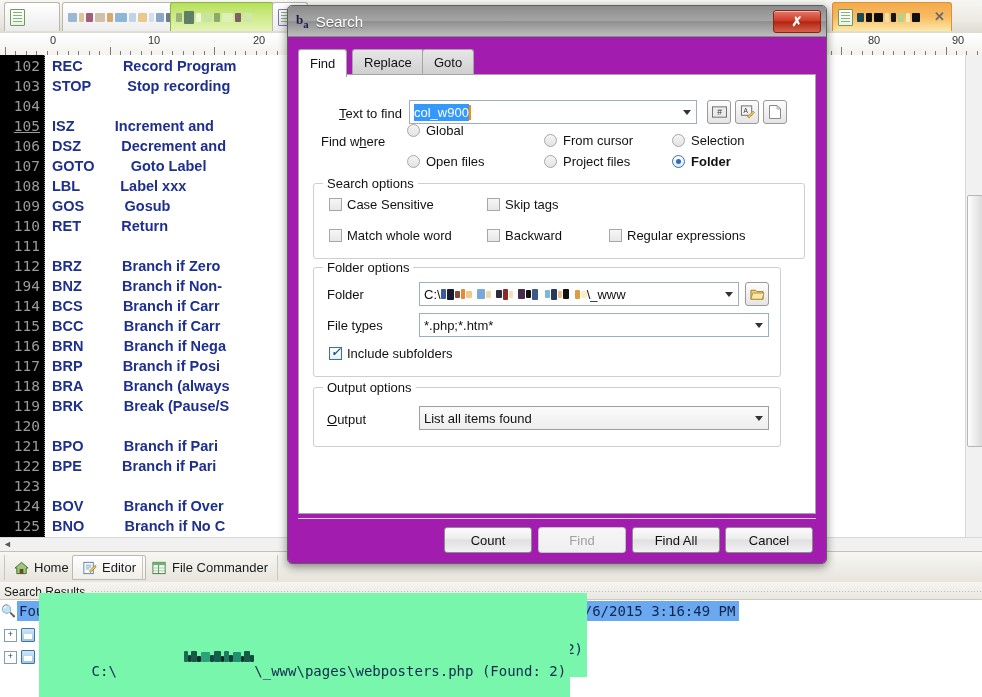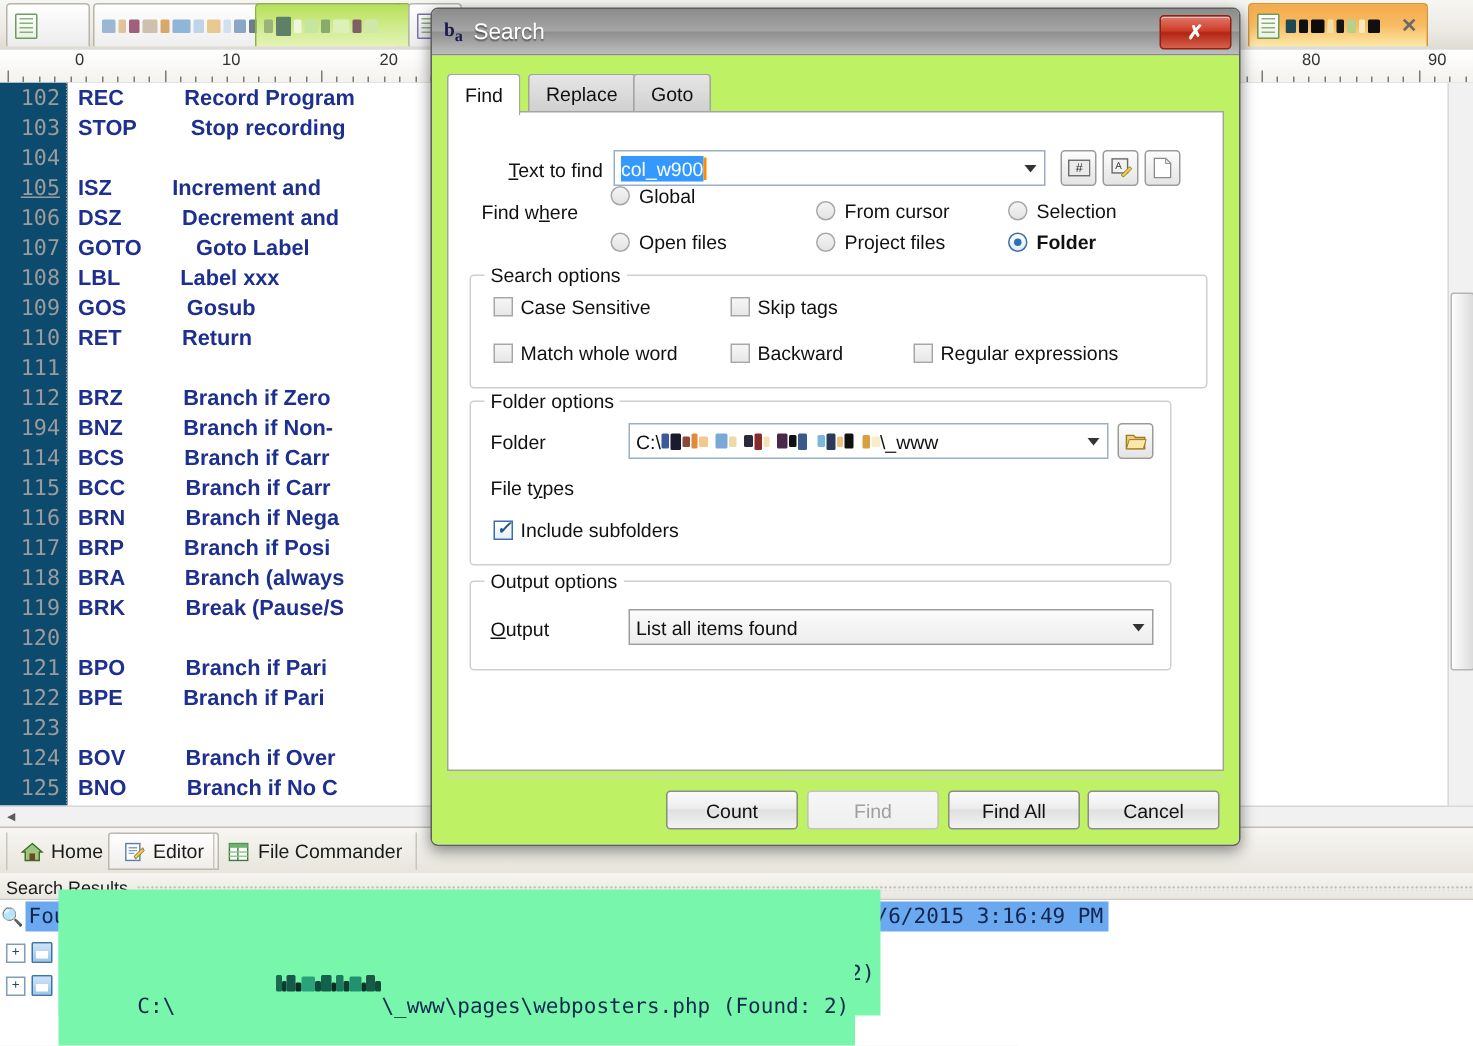--- a/index.html
+++ b/index.html
@@ -61,21 +61,21 @@
   }
   .rtick{position:absolute;bottom:0;width:1px;background:#7b7b75;}
   .rnum{position:absolute;top:1px;font-size:11px;color:#333;font-family:"Liberation Sans",sans-serif;}
   
   #editor{
     position:absolute;left:0;top:55px;width:982px;height:489px;
     background:#ffffff;overflow:hidden;
   }
   #gutter{
     position:absolute;left:0;top:0;width:44px;height:489px;
-    background:#0c4a6e;border-right:1px dotted #9a9a9a;
+    background:#000000;border-right:1px dotted #9a9a9a;
   }
   .lnum{
     position:absolute;right:4px;width:40px;text-align:right;
     font-family:"DejaVu Sans Mono","Liberation Mono",monospace;
     font-size:14.5px;color:#9b9b9b;height:20px;line-height:20px;
   }
   .codeline{
     position:absolute;left:52px;height:20px;line-height:20px;white-space:pre;
     font-family:Liberation Sans, sans-serif;
     font-size:14.5px;color:#1d2f8f;font-weight:bold;letter-spacing:0px;
@@ -147,21 +147,21 @@
   }
   #dlgtitle .tt{color:#ffffff;font-size:15px;text-shadow:0 1px 1px rgba(0,0,0,.45);}
   .baicon{font-family:"Liberation Serif",serif;font-size:13px;color:#1a1a4f;font-weight:bold;}
   #dlgclose{
     position:absolute;right:5px;top:4px;width:46px;height:21px;border-radius:3px;
     background:linear-gradient(to bottom,#e07a6c 0%,#cf3d28 45%,#b02512 52%,#d6604c 100%);
     border:1px solid #8d2313;color:#fff;font-weight:bold;font-size:13px;
     display:flex;align-items:center;justify-content:center;
     box-shadow:inset 0 1px 0 rgba(255,255,255,.5);
   }
-  #dlgbody{position:absolute;left:0;top:31px;width:584px;height:526px;background:#bef264;}
+  #dlgbody{position:absolute;left:0;top:31px;width:584px;height:526px;background:#a21caf;}
   
   .tabrow{position:absolute;left:10px;top:12px;height:26px;}
   .dtab{
     position:absolute;top:0;height:26px;padding:0 11px;box-sizing:border-box;
     display:flex;align-items:center;font-size:13px;color:#111;
     border:1px solid #a4a4a4;border-bottom:none;border-radius:3px 3px 0 0;
     background:linear-gradient(to bottom,#e6e6e6,#cfcfcf);
   }
   .dtab.active{background:#ffffff;border-color:#a4a4a4;z-index:3;height:28px;top:0;}
   #tabpanel{
@@ -529,20 +529,24 @@
         <span class="arrow"></span>
       </div>
       <span class="folderbtn" style="left:446px;top:207px">
         <svg width="15" height="14" viewBox="0 0 16 14">
           <polygon points="1,3 6,3 7.5,4.5 14,4.5 14,12.5 1,12.5" fill="#f0cf76" stroke="#9a7b22"></polygon>
           <polygon points="3,6 15,6 13,12.5 1,12.5" fill="#fbe8a8" stroke="#9a7b22" stroke-width="0.7"></polygon>
         </svg>
       </span>
 
       <span class="lbl" style="left:28px;top:243px">File t<u>y</u>pes</span>
+      <div class="combo" style="left:120px;top:238px;width:350px">
+        <span>*.php;*.htm*</span>
+        <span class="arrow"></span>
+      </div>
 
       <span class="chk" style="left:30px;top:271px">
         <i class="cbox on"></i>
         <span>Include subfolders</span>
       </span>
 
       <div class="grp" style="left:14px;top:312px;width:468px;height:60px"></div>
       <span class="grptitle" style="left:24px;top:305px">Output options</span>
       <span class="lbl" style="left:28px;top:337px"><u>O</u>utput</span>
       <div class="combo gray" style="left:120px;top:331px;width:350px">

